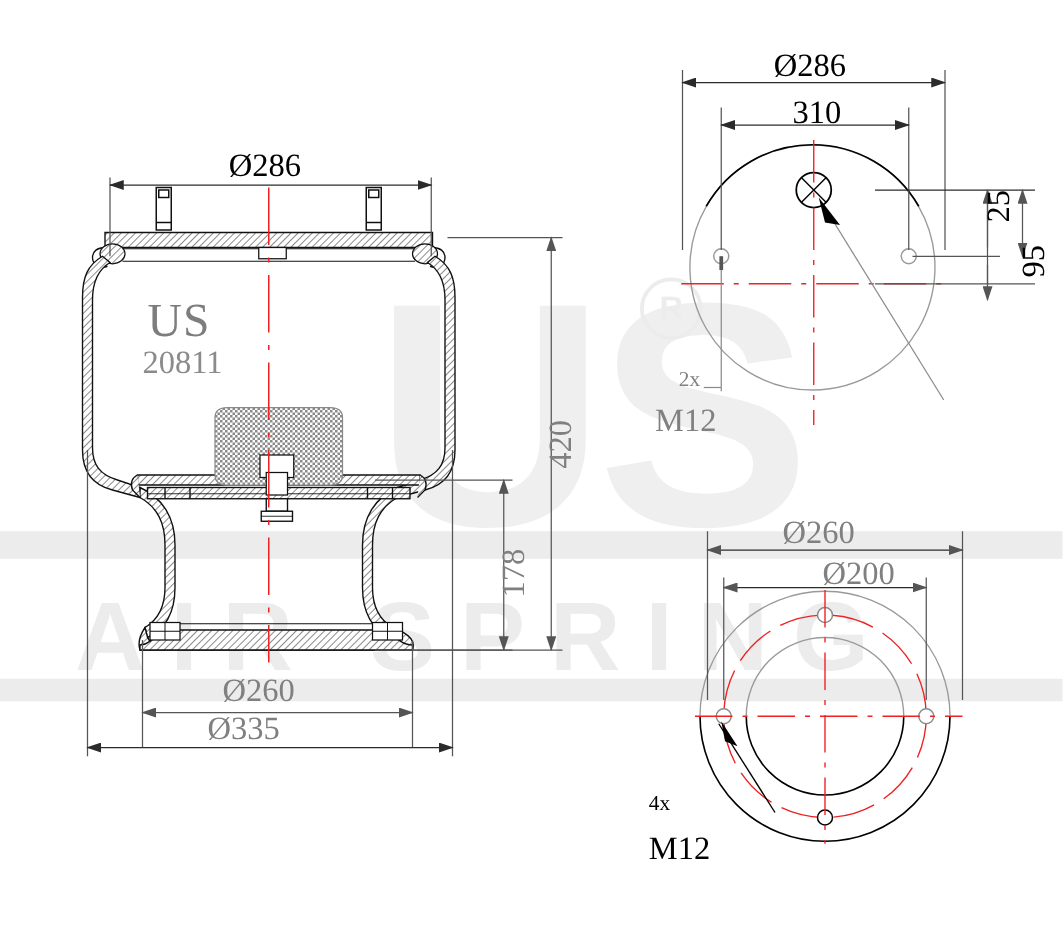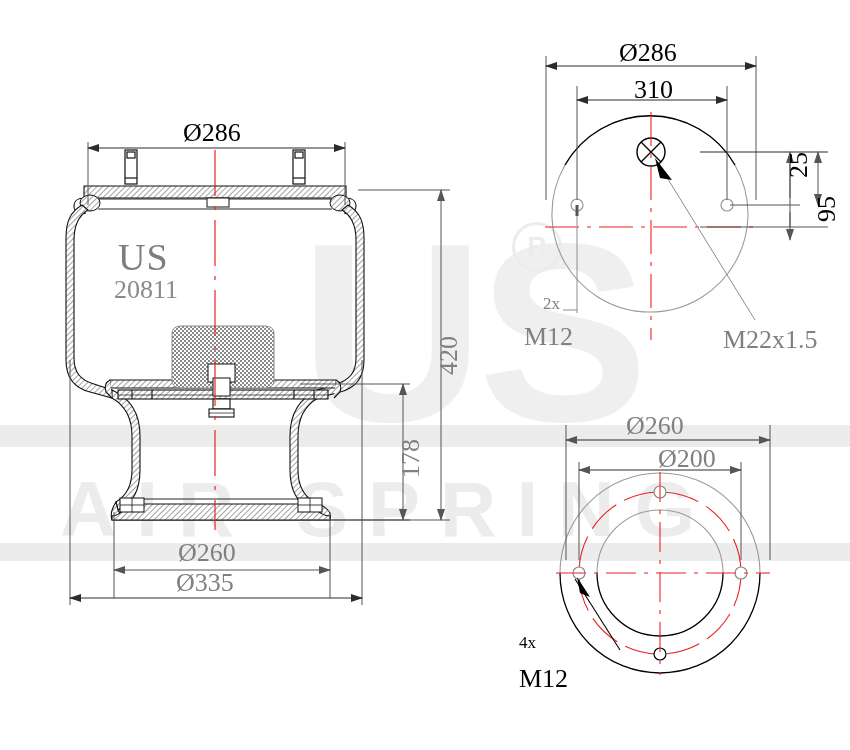--- a/index.html
+++ b/index.html
@@ -292,34 +292,33 @@
   <div class="brandNo">20811</div>
 
   <div class="lbl lbl-blk f-lg" style="left:183px;top:118px;">Ø286</div>
 
   <div class="lbl lbl-gray f-lg rot90" style="left:434px;top:375px;">420</div>
 
   <div class="lbl lbl-gray f-lg rot90" style="left:396px;top:478px;">178</div>
 
   <div class="lbl lbl-gray f-lg" style="left:178px;top:538px;">Ø260</div>
 
-  <div class="lbl lbl-gray f-lg" style="left:176px;top:568px;">Ø335</div>
+  <div class="lbl lbl-gray f-lg" style="left:166px;top:568px;">Ø335</div>
 
   <div class="lbl lbl-blk f-lg" style="left:619px;top:38px;">Ø286</div>
 
   <div class="lbl lbl-blk f-lg" style="left:634px;top:75px;">310</div>
 
   <div class="lbl lbl-blk f-lg rot90" style="left:784px;top:178px;">25</div>
 
   <div class="lbl lbl-blk f-lg rot90" style="left:812px;top:222px;">95</div>
 
   <div class="lbl lbl-gray f-sm" style="left:543px;top:294px;">2x</div>
   <div class="lbl lbl-gray f-lg" style="left:524px;top:322px;">M12</div>
 
-  <div class="lbl lbl-gray f-lg" style="left:723px;top:325px;">M22x1.5</div>
 
   <div class="lbl lbl-gray f-lg" style="left:626px;top:411px;">Ø260</div>
 
   <div class="lbl lbl-gray f-lg" style="left:658px;top:444px;">Ø200</div>
 
   <div class="lbl lbl-blk f-sm" style="left:519px;top:633px;text-align:center;">4x</div>
   <div class="lbl lbl-blk f-lg" style="left:519px;top:664px;">M12</div>
 
 </div>
 

